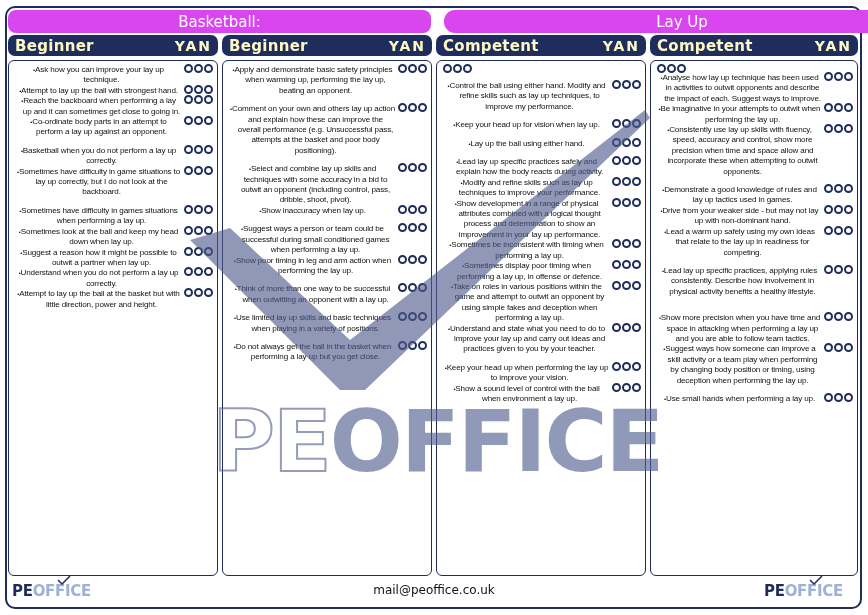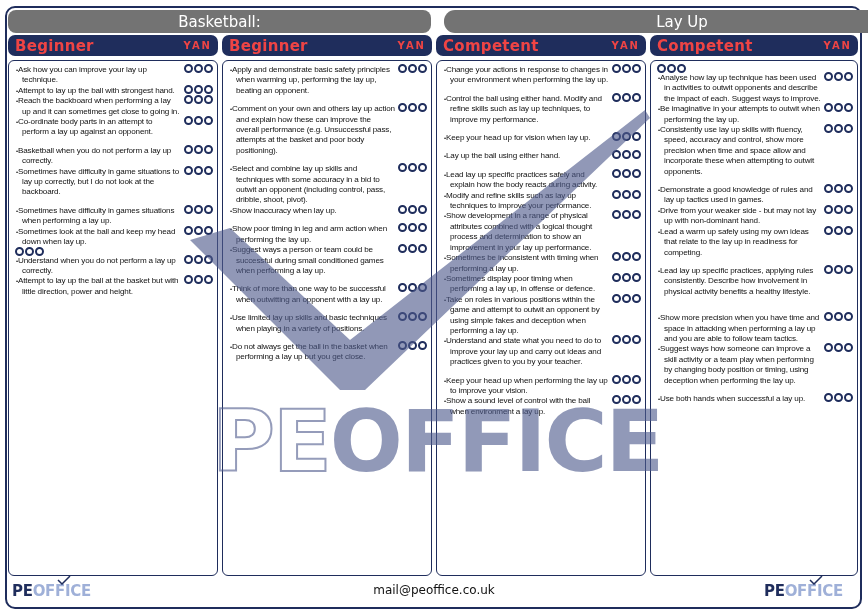--- a/index.html
+++ b/index.html
@@ -6,53 +6,53 @@
   html, body { width: 868px; height: 615px; background: #ffffff; overflow: hidden; }
   body { font-family: "Liberation Sans", sans-serif; color: #111; position: relative; }
 
   .sheet {
     position: absolute; left: 5px; top: 6px; width: 857px; height: 603px;
     border: 2px solid #1f2d5c; border-radius: 10px; background: #fff;
   }
 
   .title-bar {
     position: absolute; top: 10px; height: 23px;
-    background: #737373; color: #fff; border-radius: 8px;
+    background: #d946ef; color: #fff; border-radius: 8px;
     font-family: "DejaVu Sans", sans-serif; font-size: 15px;
     display: flex; align-items: center; justify-content: center;
   }
   .title-left { left: 8px; width: 423px; }
   .title-right { left: 444px; width: 476px; border-radius: 11px; }
 
   .col-header {
     position: absolute; top: 35px; height: 21px;
-    background: #1f2d5c; color: #ef4444; border-radius: 7px;
+    background: #1f2d5c; color: #fef9c3; border-radius: 7px;
     display: flex; align-items: center; justify-content: space-between;
     padding: 0 6px 0 7px;
   }
   .col-header .level { font-family: "DejaVu Sans", sans-serif; font-weight: bold; font-size: 15px; letter-spacing: 0.3px; }
-  .col-header .yan { font-family: "DejaVu Sans", sans-serif; font-weight: bold; font-size: 10px; letter-spacing: 2px; }
+  .col-header .yan { font-family: "DejaVu Sans", sans-serif; font-weight: bold; font-size: 14px; letter-spacing: 2px; }
 
   .col-body {
     position: absolute; top: 60px; height: 516px;
     border: 1.5px solid #1f2d5c; border-radius: 6px; background: #fff;
     padding: 4px 4px 0 6px;
   }
 
   .c1 { left: 8px;   width: 210px; }
   .c2 { left: 222px; width: 210px; }
   .c3 { left: 436px; width: 210px; }
   .c4 { left: 650px; width: 208px; }
 
   .item {
     display: flex; justify-content: space-between; align-items: flex-start;
     font-family: "Liberation Sans Narrow", "Liberation Sans", sans-serif;
     font-size: 8.1px; line-height: 10.4px; letter-spacing: -0.15px;
   }
-  .item .txt { flex: 1; padding-left: 7px; text-indent: -6px; padding-right: 3px; }
+  .item .txt { flex: 1; padding-left: 7px; text-indent: -6px; padding-right: 3px; text-align: center; }
   .item .txt::before { content: "\2022 "; font-size: 6px; }
   .circles { display: flex; gap: 1px; flex: none; margin-top: -1px; }
   .circle {
     width: 9px; height: 9px; border: 2px solid #1f2d5c; border-radius: 50%;
     background: #fff;
   }
   .gap { height: 8px; }
 
   
   .watermark { position: absolute; pointer-events: none; }
@@ -169,20 +169,21 @@
     </div>
     <div class="item">
       <div class="txt">Sometimes look at the ball and keep my head down when lay up.</div>
       <div class="circles">
         <span class="circle"></span>
         <span class="circle"></span>
         <span class="circle"></span>
       </div>
     </div>
     <div class="item">
+      <div class="txt">Suggest a reason how it might be possible to outwit a partner when lay up.</div>
       <div class="circles">
         <span class="circle"></span>
         <span class="circle"></span>
         <span class="circle"></span>
       </div>
     </div>
     <div class="item">
       <div class="txt">Understand when you do not perform a lay up correctly.</div>
       <div class="circles">
         <span class="circle"></span>
@@ -229,29 +230,29 @@
     <div class="item">
       <div class="txt">Show inaccuracy when lay up.</div>
       <div class="circles">
         <span class="circle"></span>
         <span class="circle"></span>
         <span class="circle"></span>
       </div>
     </div>
     <div class="gap"></div>
     <div class="item">
+      <div class="txt">Suggest ways a person or team could be successful during small conditioned games when performing a lay up.</div>
+      <div class="circles">
+        <span class="circle"></span>
+        <span class="circle"></span>
+        <span class="circle"></span>
+      </div>
+    </div>
+    <div class="item">
       <div class="txt">Show poor timing in leg and arm action when performing the lay up.</div>
-      <div class="circles">
-        <span class="circle"></span>
-        <span class="circle"></span>
-        <span class="circle"></span>
-      </div>
-    </div>
-    <div class="item">
-      <div class="txt">Suggest ways a person or team could be successful during small conditioned games when performing a lay up.</div>
       <div class="circles">
         <span class="circle"></span>
         <span class="circle"></span>
         <span class="circle"></span>
       </div>
     </div>
     <div class="gap"></div>
     <div class="item">
       <div class="txt">Think of more than one way to be successful when outwitting an opponent with a lay up.</div>
       <div class="circles">
@@ -274,21 +275,20 @@
       <div class="txt">Do not always get the ball in the basket when performing a lay up but you get close.</div>
       <div class="circles">
         <span class="circle"></span>
         <span class="circle"></span>
         <span class="circle"></span>
       </div>
     </div>
   </div>
 <div class="col-body c3">
     <div class="item">
-      <div class="txt">Change your actions in response to changes in your environment when performing the lay up.</div>
       <div class="circles">
         <span class="circle"></span>
         <span class="circle"></span>
         <span class="circle"></span>
       </div>
     </div>
     <div class="gap"></div>
     <div class="item">
       <div class="txt">Control the ball using either hand.  Modify and refine skills such as lay up techniques, to improve my performance.</div>
       <div class="circles">
@@ -469,21 +469,21 @@
     <div class="item">
       <div class="txt">Suggest ways how someone can improve a skill activity or a team play when performing by changing body position or timing, using deception when performing the lay up.</div>
       <div class="circles">
         <span class="circle"></span>
         <span class="circle"></span>
         <span class="circle"></span>
       </div>
     </div>
     <div class="gap"></div>
     <div class="item">
-      <div class="txt">Use both hands when successful a lay up.</div>
+      <div class="txt">Use small hands when performing a lay up.</div>
       <div class="circles">
         <span class="circle"></span>
         <span class="circle"></span>
         <span class="circle"></span>
       </div>
     </div>
   </div>
 
 <svg class="watermark wm-check" viewBox="0 0 460 290">
   <polygon points="0,140 40,128 160,240 455,10 460,18 175,290 150,290" fill="#4e5a8c"></polygon>

